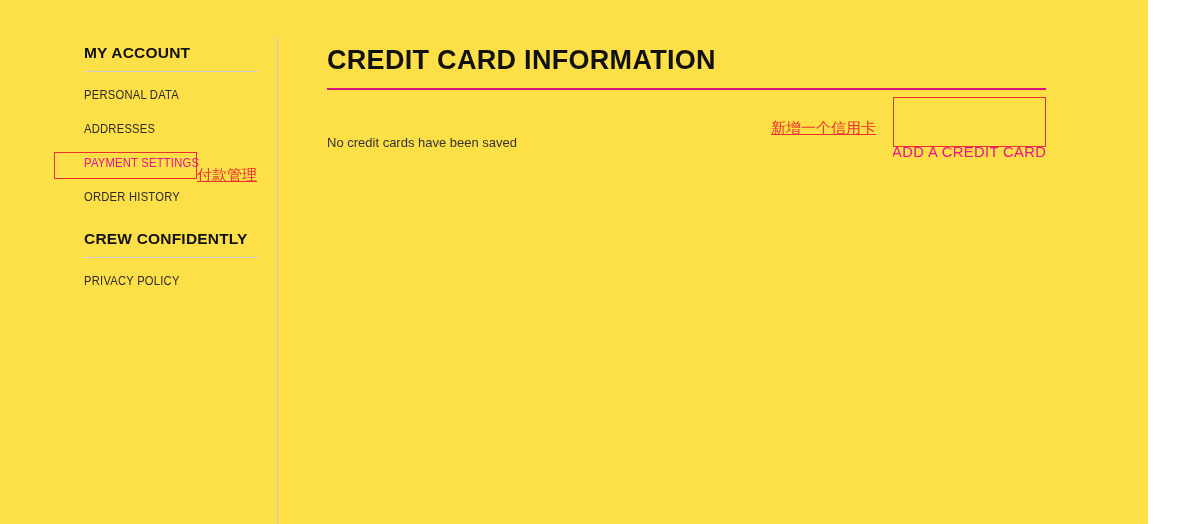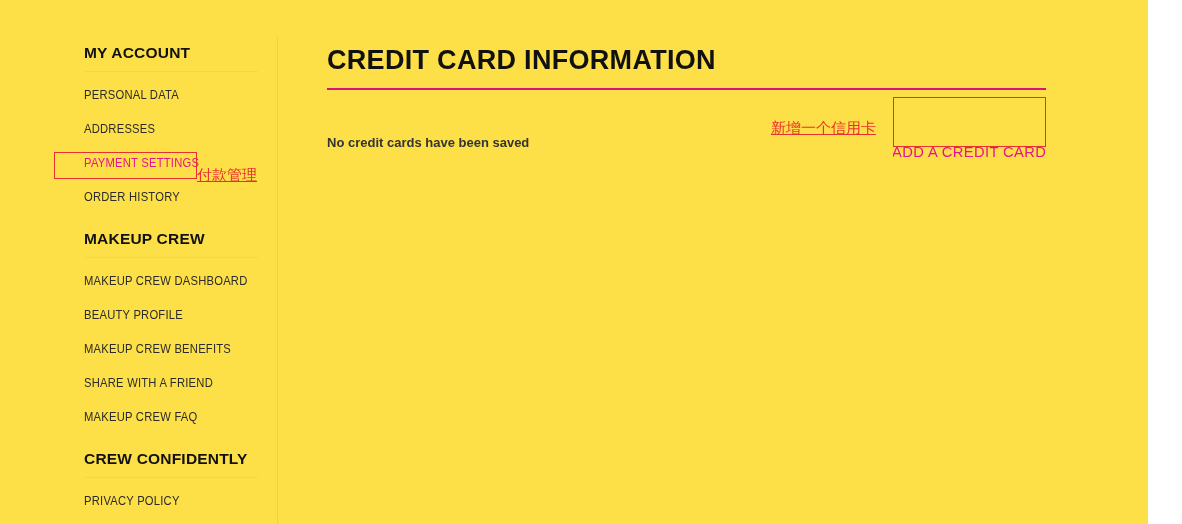--- a/index.html
+++ b/index.html
@@ -140,21 +140,20 @@
     height: 120px;
   }
   #empty-message {
     position: absolute;
     left: 0;
     top: 45px;
     font-size: 13px;
     line-height: 16px;
     color: #333333;
     white-space: nowrap;
-    font-weight: bold;
   }
 
   #add-card-button {
     position: absolute;
     left: 566px;
     top: 53px;
     width: 153px;
     height: 50px;
     box-sizing: border-box;
     display: flex;
@@ -186,29 +185,20 @@
 
     <div class="nav-group">
       <h2 class="group-title">MY ACCOUNT</h2>
       <div class="group-rule"></div>
       <a class="nav-item cond" href="#">PERSONAL DATA</a>
       <a class="nav-item cond" href="#">ADDRESSES</a>
       <a class="nav-item cond active" href="#">PAYMENT SETTINGS</a>
       <a class="nav-item cond" href="#">ORDER HISTORY</a>
     </div>
 
-    <div class="nav-group">
-      <h2 class="group-title">MAKEUP CREW</h2>
-      <div class="group-rule"></div>
-      <a class="nav-item cond" href="#">MAKEUP CREW DASHBOARD</a>
-      <a class="nav-item cond" href="#">BEAUTY PROFILE</a>
-      <a class="nav-item cond" href="#">MAKEUP CREW BENEFITS</a>
-      <a class="nav-item cond" href="#">SHARE WITH A FRIEND</a>
-      <a class="nav-item cond" href="#">MAKEUP CREW FAQ</a>
-    </div>
 
     <div class="nav-group">
       <h2 class="group-title">CREW CONFIDENTLY</h2>
       <div class="group-rule"></div>
       <a class="nav-item cond" href="#">PRIVACY POLICY</a>
     </div>
 
   </nav>
 
   <main id="main">

